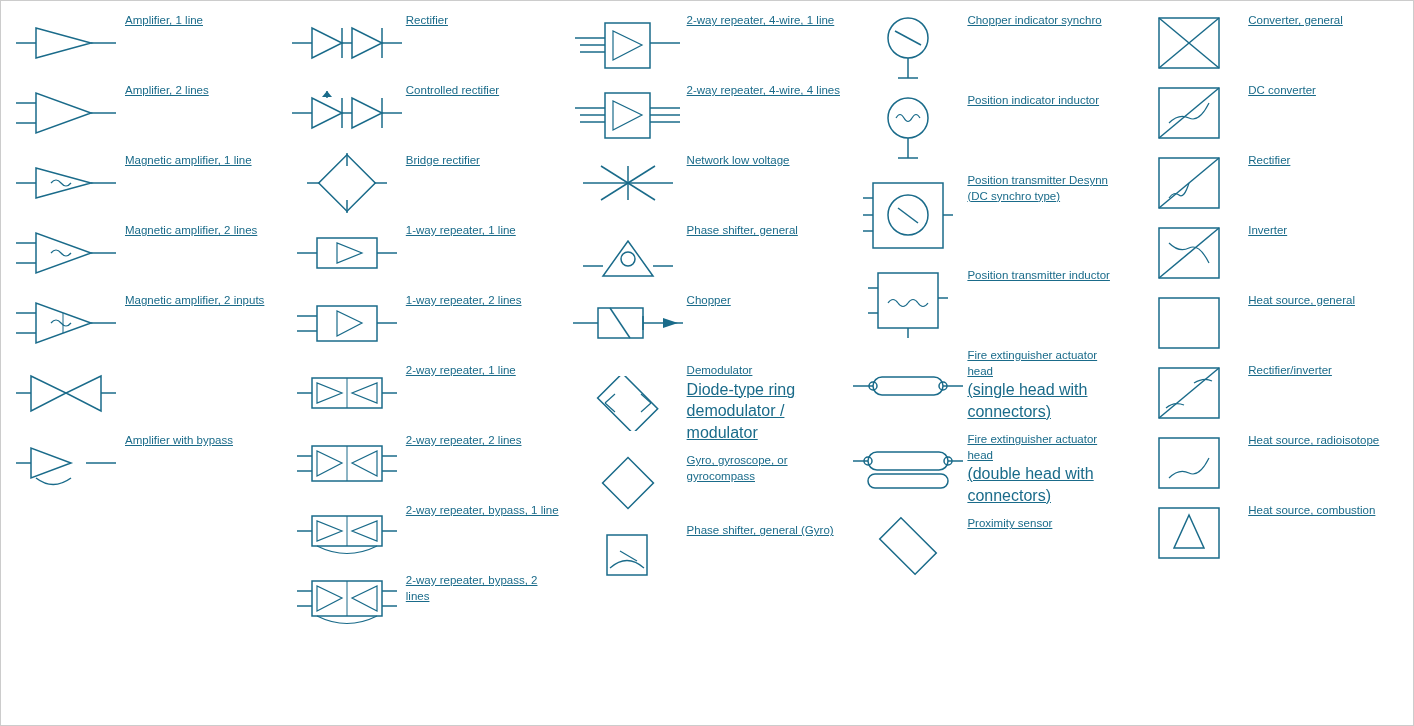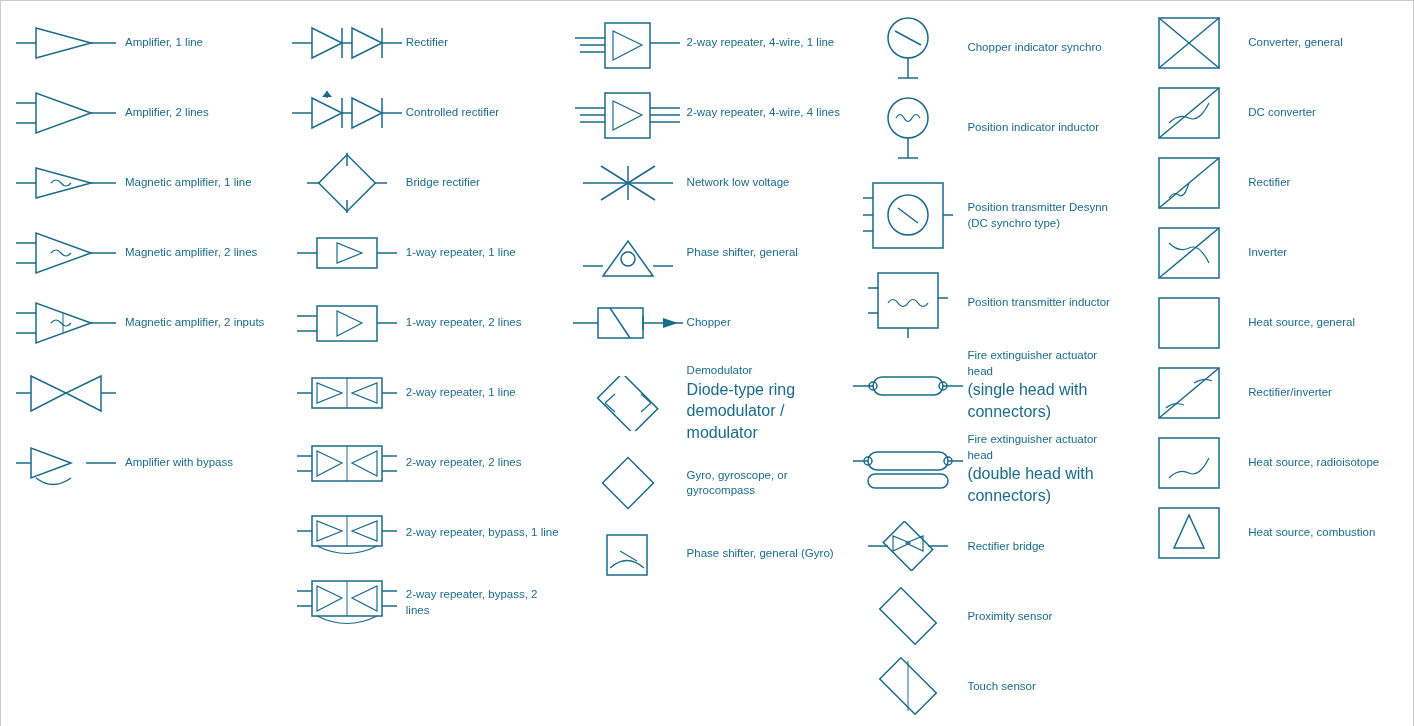--- a/index.html
+++ b/index.html
@@ -19,23 +19,23 @@
       gap: 0;
       padding: 8px 4px;
     }
     .col {
       display: flex;
       flex-direction: column;
       gap: 2px;
     }
     .item {
       display: flex;
-      align-items: center;
       padding: 4px 6px;
       min-height: 68px;
+      text-decoration: underline;
     }
     .symbol {
       width: 110px;
       min-width: 110px;
       display: flex;
       align-items: center;
       justify-content: center;
     }
     .label {
       flex: 1;
@@ -475,51 +475,30 @@
           <circle cx="95" cy="17" r="4" fill="none" stroke="#1a6b8a" stroke-width="1.5"></circle>
           <line x1="95" y1="17" x2="110" y2="17" stroke="#1a6b8a" stroke-width="1.5"></line>
         </svg>
       </div>
       <div class="label">
         <span>Fire extinguisher actuator head</span><br>
         <span class="sub">(double head with connectors)</span>
       </div>
     </div>
 
-    <div class="item">
-      <div class="symbol">
-        <svg width="80" height="50" viewBox="0 0 80 50">
-          <rect x="20" y="10" width="40" height="30" fill="none" stroke="#1a6b8a" stroke-width="1.5" transform="rotate(45 40 25)"></rect>
-          <line x1="20" y1="25" x2="0" y2="25" stroke="#1a6b8a" stroke-width="1.5"></line>
-          <line x1="60" y1="25" x2="80" y2="25" stroke="#1a6b8a" stroke-width="1.5"></line>
-          <polygon points="25,15 25,30 42,22" fill="none" stroke="#1a6b8a" stroke-width="1.2"></polygon>
-          <polygon points="55,15 55,30 38,22" fill="none" stroke="#1a6b8a" stroke-width="1.2"></polygon>
-        </svg>
-      </div>
-      <div class="label">Rectifier bridge</div>
-    </div>
 
     <div class="item">
       <div class="symbol">
         <svg width="70" height="60" viewBox="0 0 70 60">
           <rect x="10" y="15" width="50" height="30" fill="none" stroke="#1a6b8a" stroke-width="1.5" transform="rotate(45 35 30)"></rect>
         </svg>
       </div>
       <div class="label">Proximity sensor</div>
     </div>
 
-    <div class="item">
-      <div class="symbol">
-        <svg width="70" height="60" viewBox="0 0 70 60">
-          <rect x="10" y="15" width="50" height="30" fill="none" stroke="#1a6b8a" stroke-width="1.5" transform="rotate(45 35 30)"></rect>
-          <line x1="35" y1="5" x2="35" y2="55" stroke="#1a6b8a" stroke-width="1"></line>
-        </svg>
-      </div>
-      <div class="label">Touch sensor</div>
-    </div>
 
   </div>
 
   <div class="col">
 
     <div class="item">
       <div class="symbol">
         <svg width="70" height="60" viewBox="0 0 70 60">
           <rect x="5" y="5" width="60" height="50" fill="none" stroke="#1a6b8a" stroke-width="1.5"></rect>
           <line x1="5" y1="5" x2="65" y2="55" stroke="#1a6b8a" stroke-width="1.5"></line>

